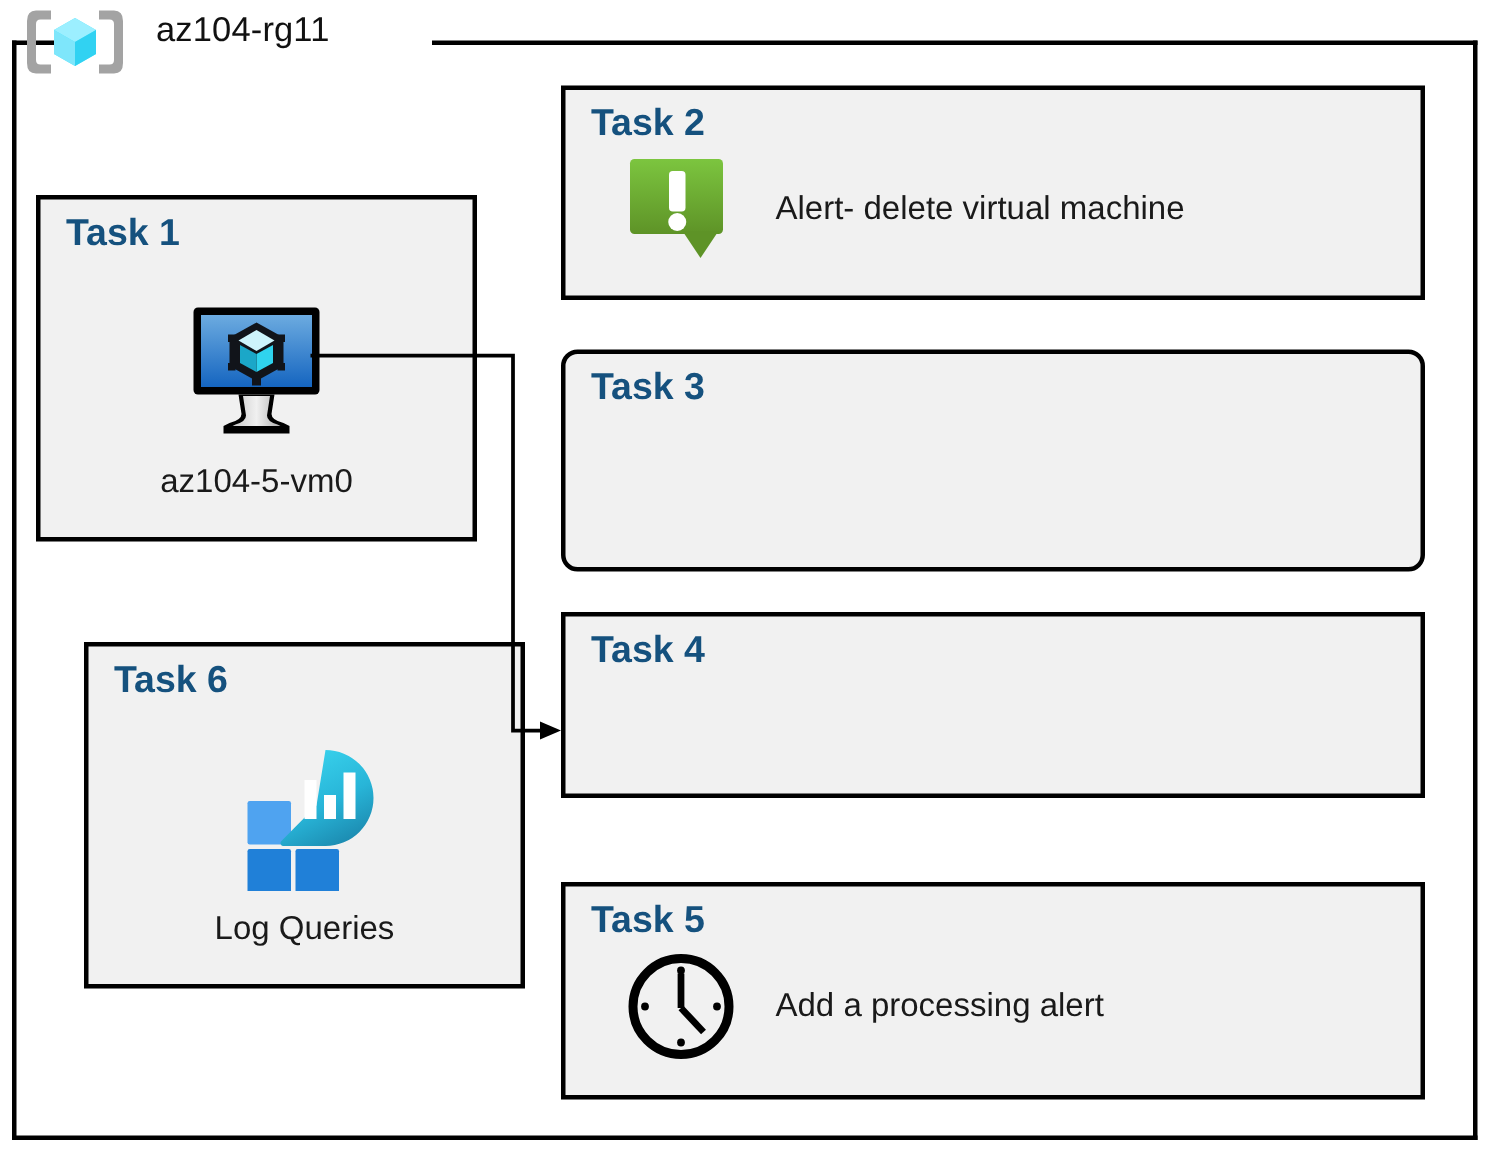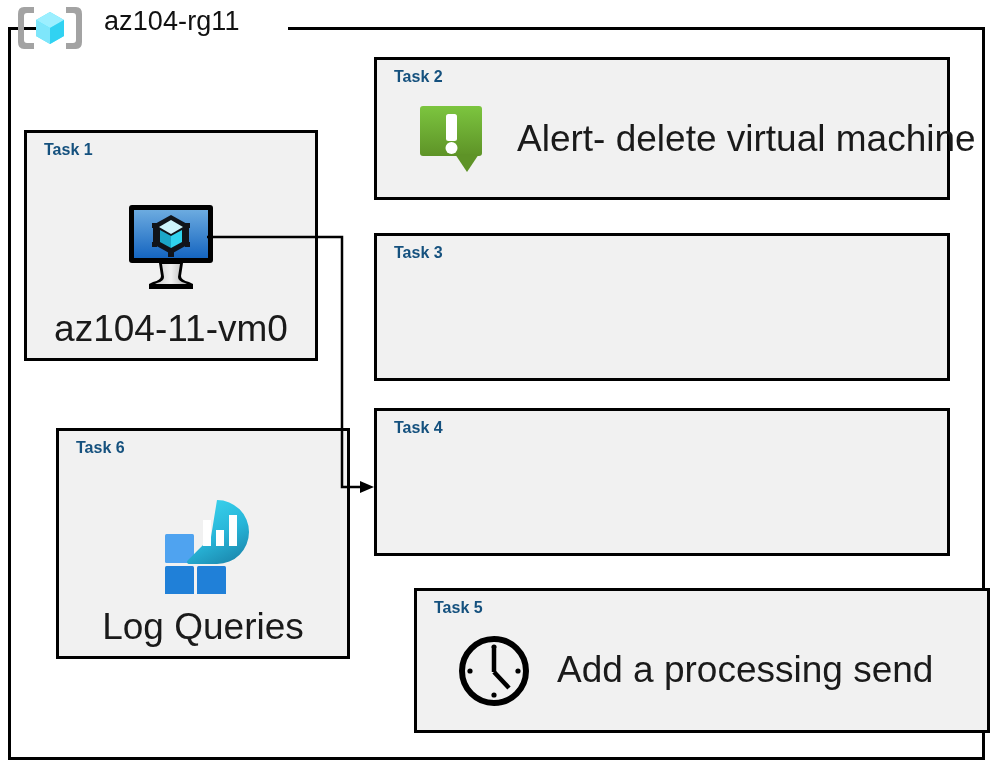--- a/index.html
+++ b/index.html
@@ -48,21 +48,21 @@
     top: 27px;
     width: 697px;
     height: 3px;
     background: #000000;
   }
 
   .rg-label {
     position: absolute;
     left: 104px;
     top: 6px;
-    font-size: 27px;
+    font-size: 23px;
     color: #111111;
     letter-spacing: 0.1px;
     white-space: nowrap;
   }
 
   .rg-icon {
     position: absolute;
     left: 14px;
     top: 4px;
     width: 72px;
@@ -73,27 +73,27 @@
   .task-box {
     position: absolute;
     box-sizing: border-box;
     background: #f1f1f1;
     border: 3px solid #000000;
   }
   .task-title {
     position: absolute;
     left: 17px;
     top: 8px;
-    font-size: 16px;
+    font-size: 25px;
     font-weight: bold;
     color: #15517E;
     white-space: nowrap;
   }
   .task-label {
-    font-size: 37px;
+    font-size: 22px;
     color: #1a1a1a;
     white-space: nowrap;
   }
 
   
   #task1 { left: 24px; top: 130px; width: 294px; height: 231px; }
   #task6 { left: 24px; top: 428px; width: 294px; height: 231px; margin-left: 32px; }
 
   .left-icon-wrap {
     position: absolute;
@@ -106,23 +106,23 @@
   }
   .left-caption {
     position: absolute;
     left: 0; right: 0;
     top: 175px;
     text-align: center;
   }
 
   
   #task2 { left: 374px; top: 57px; width: 576px; height: 143px; }
-  #task3 { left: 374px; top: 233px; width: 576px; height: 148px; }
-  #task4 { left: 374px; top: 408px; width: 576px; height: 148px; }
-  #task5 { left: 374px; top: 588px; width: 576px; height: 145px; margin-left: 40px; }
+  #task3 { left: 374px; top: 233px; width: 576px; height: 148px; border-radius: 11px; }
+  #task4 { left: 374px; top: 408px; width: 576px; height: 124px; }
+  #task5 { left: 374px; top: 588px; width: 576px; height: 145px; }
 
   .row-content {
     position: absolute;
     left: 40px;
     top: 42px;
     display: flex;
     align-items: center;
     gap: 26px;
   }
   .row-icon {
@@ -194,21 +194,21 @@
         <polygon points="50,20 62,27 50,34 38,27" fill="#cdf4fb"></polygon>
         <polygon points="50,36 61,30 61,42 50,48" fill="#2fd3ee"></polygon>
         <polygon points="50,36 39,30 39,42 50,48" fill="#1ba7c8"></polygon>
         <rect x="31" y="23" width="5" height="5" fill="#11141a"></rect>
         <rect x="64" y="23" width="5" height="5" fill="#11141a"></rect>
         <rect x="31" y="42" width="5" height="5" fill="#11141a"></rect>
         <rect x="64" y="42" width="5" height="5" fill="#11141a"></rect>
         <rect x="47" y="51" width="6" height="6" fill="#11141a"></rect>
       </svg>
     </div>
-    <div class="left-caption task-label">az104-11-vm0</div>
+    <div class="left-caption task-label">az104-5-vm0</div>
   </div>
 
   <div class="task-box" id="task6">
     <div class="task-title">Task 6</div>
     <div class="left-icon-wrap">
       <svg width="104" height="100" viewBox="0 0 104 100">
         <defs>
           <linearGradient id="logBlob" x1="0.25" y1="0" x2="0.75" y2="1">
             <stop offset="0%" stop-color="#3ad4ee"></stop>
             <stop offset="55%" stop-color="#28b5d8"></stop>
@@ -266,21 +266,21 @@
         <svg width="74" height="74" viewBox="0 0 74 74">
           <circle cx="37" cy="38" r="32" fill="none" stroke="#000000" stroke-width="6"></circle>
           <circle cx="37" cy="14" r="2.6" fill="#000000"></circle>
           <circle cx="61" cy="38" r="2.6" fill="#000000"></circle>
           <circle cx="37" cy="62" r="2.6" fill="#000000"></circle>
           <circle cx="13" cy="38" r="2.6" fill="#000000"></circle>
           <path d="M37 16 L37 39" stroke="#000000" stroke-width="4.5" stroke-linecap="butt"></path>
           <path d="M37 39 L52 55" stroke="#000000" stroke-width="4.5" stroke-linecap="butt"></path>
         </svg>
       </div>
-      <div class="task-label">Add a processing send</div>
+      <div class="task-label">Add a processing alert</div>
     </div>
   </div>
 
   <svg class="connector">
     <path d="M207 237 L342 237 L342 487 L366 487" fill="none" stroke="#000000" stroke-width="2.5"></path>
     <polygon points="374,487 360,481 360,493" fill="#000000"></polygon>
   </svg>
 
 </div>
 

